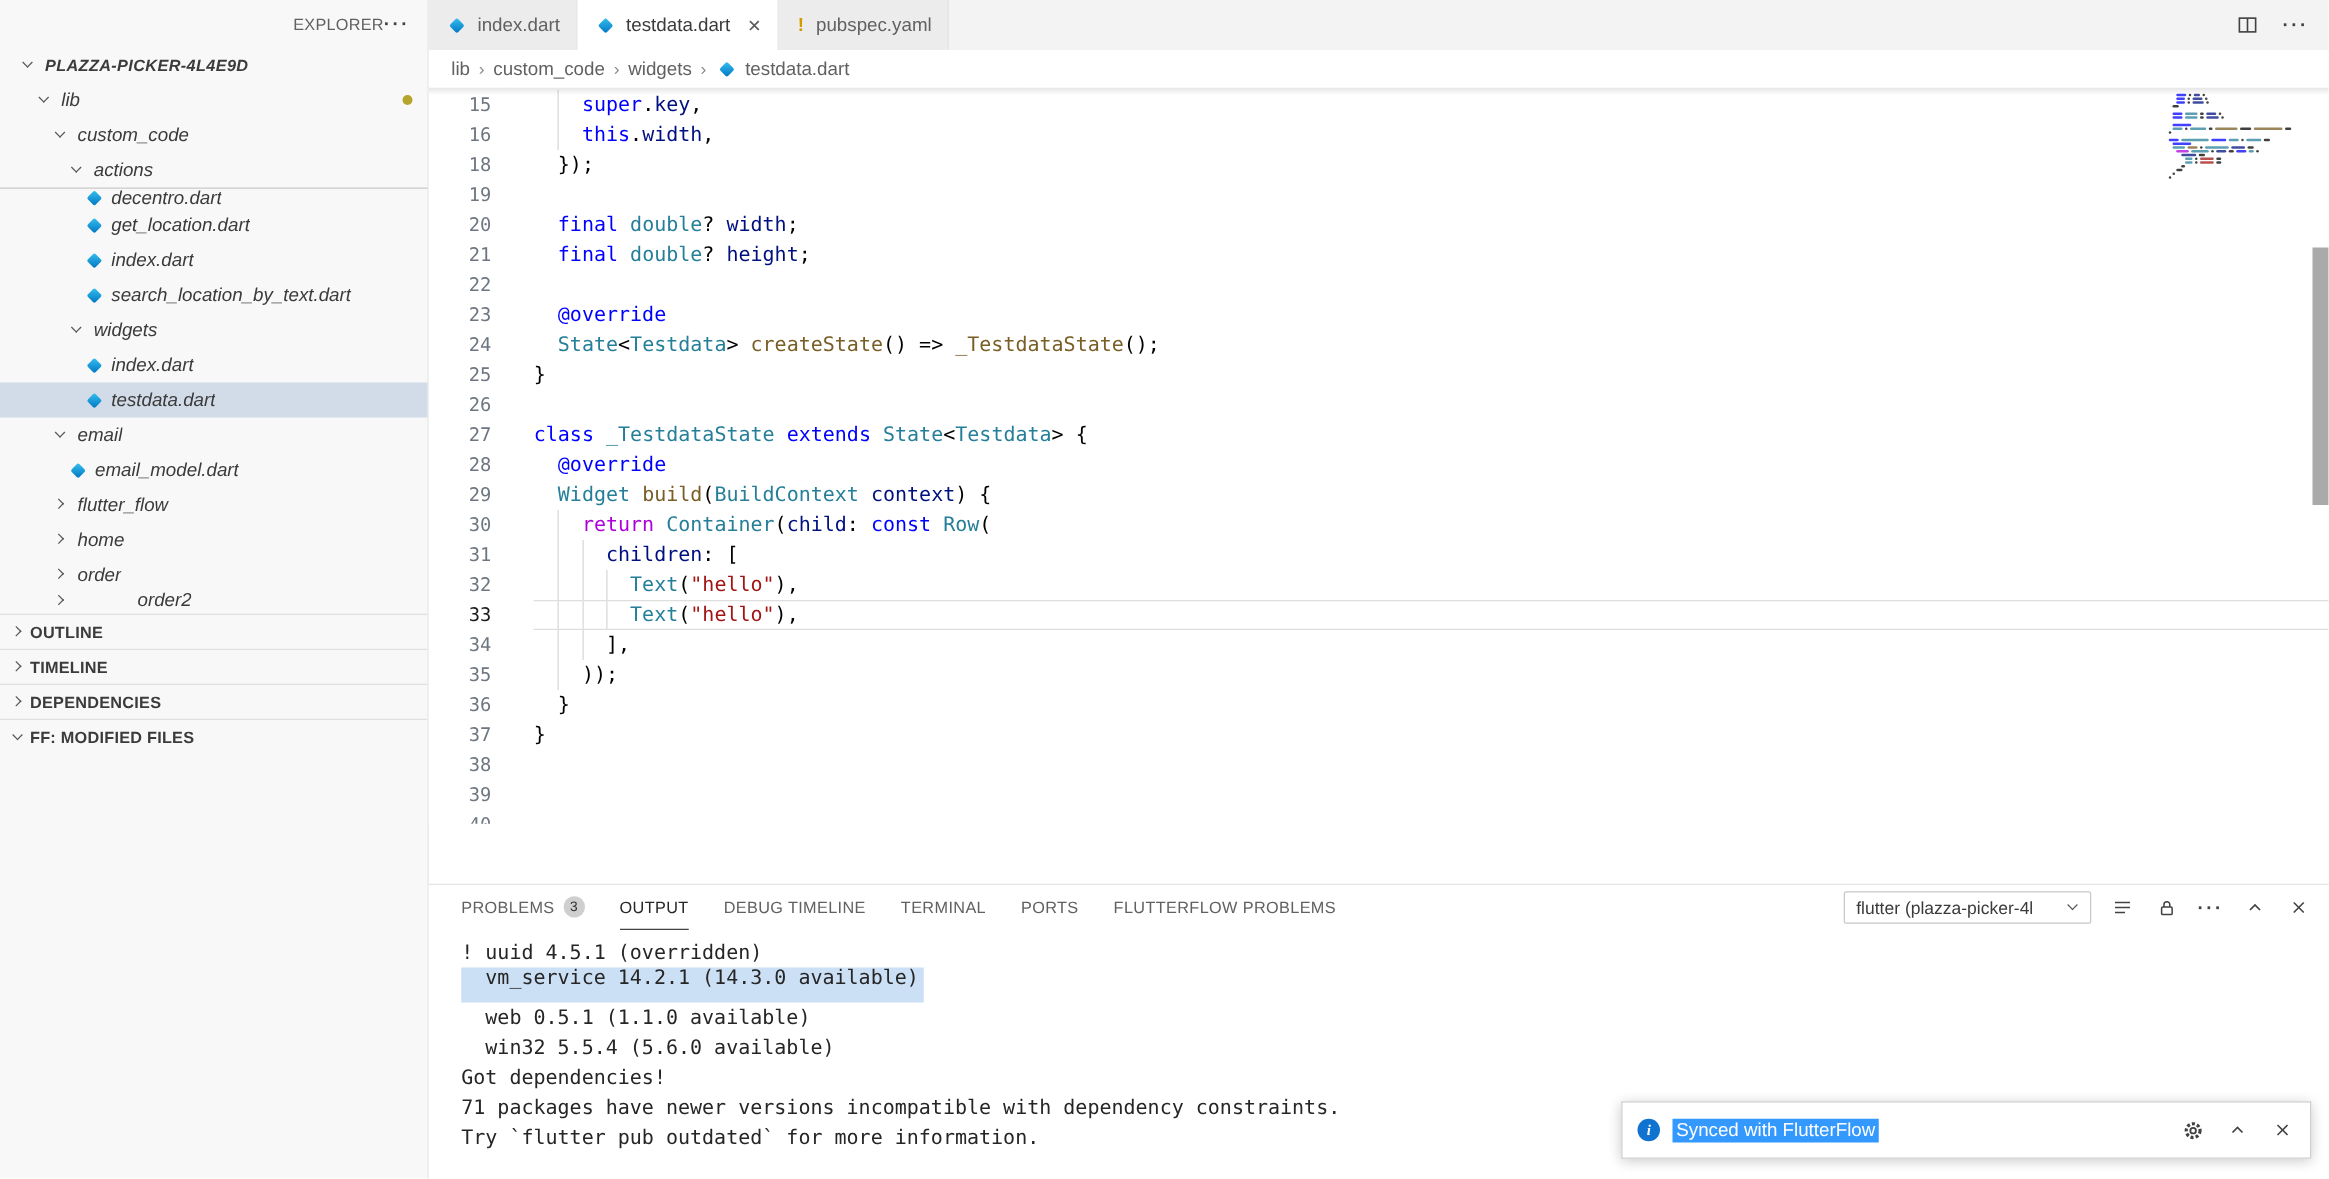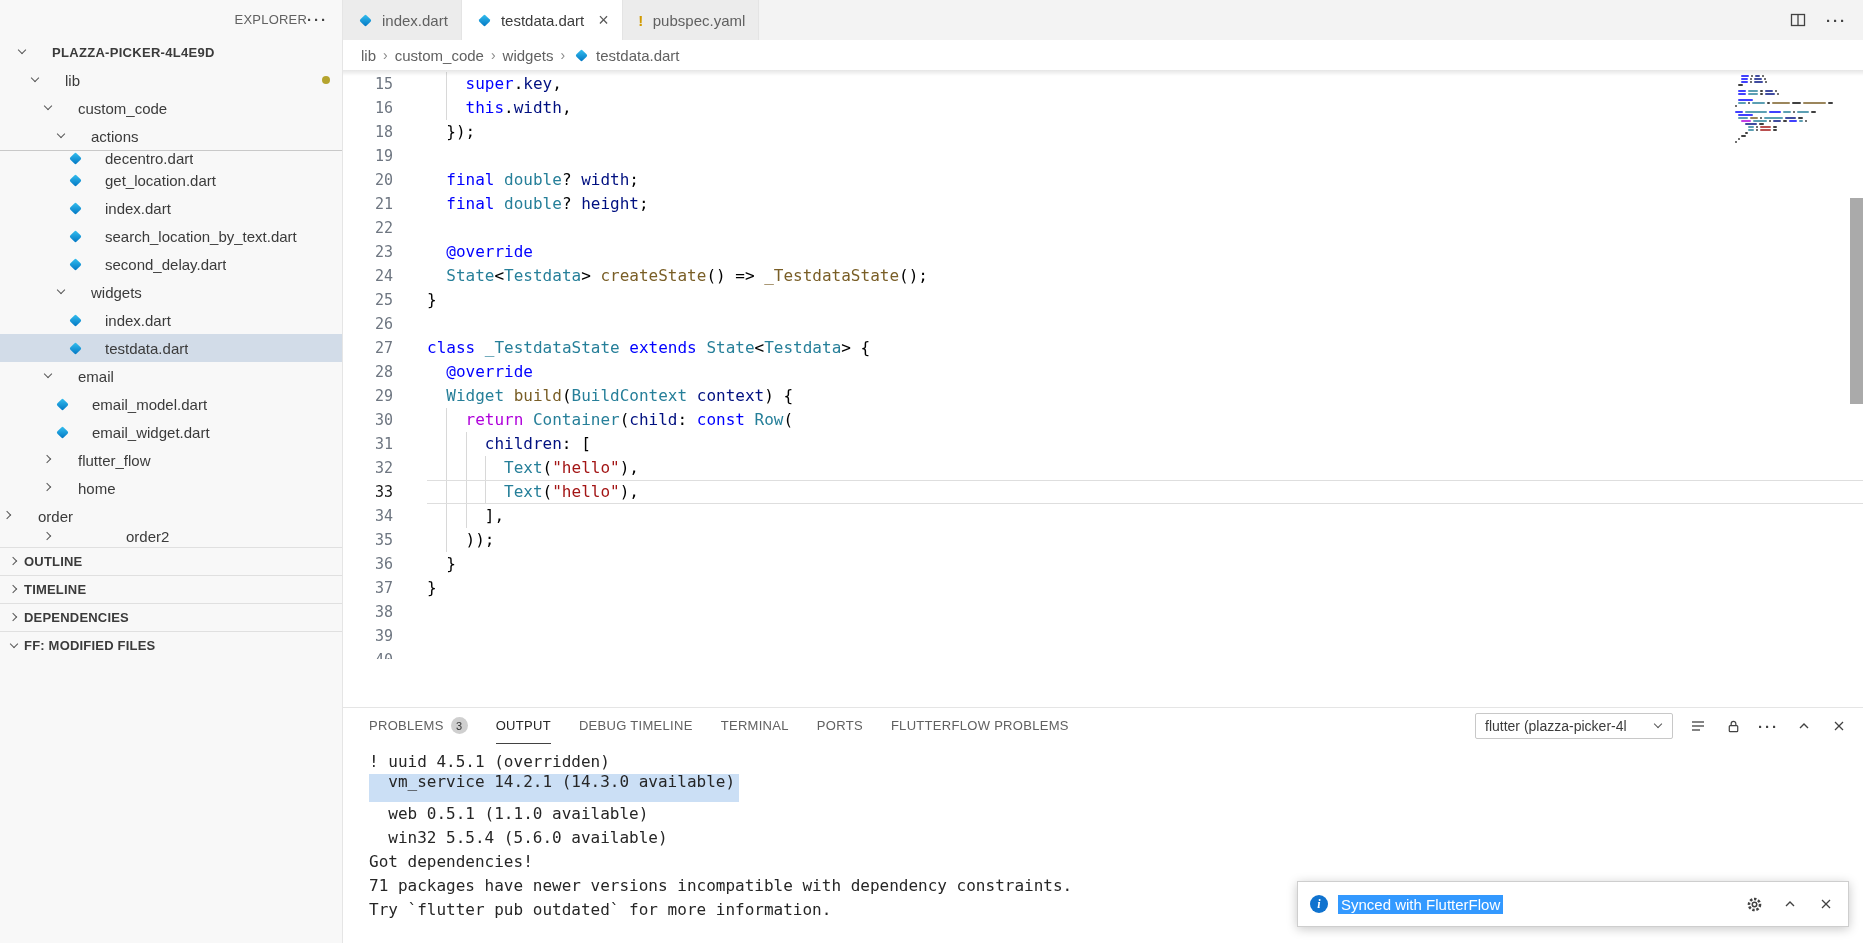--- a/index.html
+++ b/index.html
@@ -15,21 +15,21 @@
   .trow { height:28px; display:flex; align-items:center; font-size:15px; color:#3b3b3b; cursor:pointer; white-space:nowrap; }
   .trow.selected { background:var(--c-explorer-selection,#d2dce8); }
   .trow.root .tlabel { font-weight:700; font-size:13px; letter-spacing:.3px; }
   .sticky { border-bottom:1px solid #c9c9c9; }
   .clip-top { height:15px; overflow:hidden; }
   .clip-bottom { height:13px; overflow:hidden; }
   .chev { width:18px; height:18px; position:relative; flex-shrink:0; }
   .chev::before { content:''; position:absolute; width:5px; height:5px; border-right:1.5px solid #585858; border-bottom:1.5px solid #585858; left:5px; top:4px; transform:rotate(45deg); }
   .chev.right::before { transform:rotate(-45deg); left:4px; top:5px; }
   .dartic { width:11px; height:11px; margin:0 4px; background:linear-gradient(135deg,var(--c-dart-light,#35c0f0),var(--c-dart-dark,#0175c2)); transform:rotate(45deg) scale(.8); border-radius:2px; flex-shrink:0; }
-  .tlabel { margin-left:20px; overflow:hidden; text-overflow:ellipsis; }
+  .tlabel { margin-left:4px; overflow:hidden; text-overflow:ellipsis;font-style:italic; }
   .moddot { width:8px; height:8px; border-radius:50%; background:var(--c-modified-dot,#b5a42e); margin-left:auto; margin-right:12px; flex-shrink:0; }
   .sections { margin-top:4px; }
   .srow { height:28px; display:flex; align-items:center; border-top:1px solid #e0e0e0; font-size:13px; font-weight:700; color:#3b3b3b; padding-left:6px; letter-spacing:.2px; cursor:pointer; }
 
   
   .main { flex:1; min-width:0; display:flex; flex-direction:column; position:relative; }
 
   .tabbar { height:40px; background:#f3f3f3; display:flex; align-items:stretch; flex-shrink:0; }
   .tabs { display:flex; }
   .tab { display:flex; align-items:center; gap:7px; padding:0 13px; background:#ececec; color:#616161; font-size:15px; cursor:pointer; border-right:1px solid #e4e4e4; }
@@ -118,57 +118,49 @@
           <span class="tlabel">get_location.dart</span>
         </div>
         <div class="trow" style="padding-left: 66px;">
           <span class="dartic"></span>
           <span class="tlabel">index.dart</span>
         </div>
         <div class="trow" style="padding-left: 66px;">
           <span class="dartic"></span>
           <span class="tlabel">search_location_by_text.dart</span>
         </div>
+        <div class="trow" style="padding-left: 53px;">
+          <span class="chev"></span>
+          <span class="tlabel">widgets</span>
+        </div>
         <div class="trow" style="padding-left: 66px;">
           <span class="dartic"></span>
-          <span class="tlabel">second_delay.dart</span>
+          <span class="tlabel">index.dart</span>
+        </div>
+        <div class="trow selected" style="padding-left: 66px;">
+          <span class="dartic"></span>
+          <span class="tlabel">testdata.dart</span>
+        </div>
+        <div class="trow" style="padding-left: 40px;">
+          <span class="chev"></span>
+          <span class="tlabel">email</span>
         </div>
         <div class="trow" style="padding-left: 53px;">
-          <span class="chev"></span>
-          <span class="tlabel">widgets</span>
-        </div>
-        <div class="trow" style="padding-left: 66px;">
-          <span class="dartic"></span>
-          <span class="tlabel">index.dart</span>
-        </div>
-        <div class="trow selected" style="padding-left: 66px;">
-          <span class="dartic"></span>
-          <span class="tlabel">testdata.dart</span>
+          <span class="dartic"></span>
+          <span class="tlabel">email_model.dart</span>
         </div>
         <div class="trow" style="padding-left: 40px;">
-          <span class="chev"></span>
-          <span class="tlabel">email</span>
-        </div>
-        <div class="trow" style="padding-left: 53px;">
-          <span class="dartic"></span>
-          <span class="tlabel">email_model.dart</span>
-        </div>
-        <div class="trow" style="padding-left: 53px;">
-          <span class="dartic"></span>
-          <span class="tlabel">email_widget.dart</span>
+          <span class="chev right"></span>
+          <span class="tlabel">flutter_flow</span>
         </div>
         <div class="trow" style="padding-left: 40px;">
           <span class="chev right"></span>
-          <span class="tlabel">flutter_flow</span>
+          <span class="tlabel">home</span>
         </div>
         <div class="trow" style="padding-left: 40px;">
-          <span class="chev right"></span>
-          <span class="tlabel">home</span>
-        </div>
-        <div class="trow" style="">
           <span class="chev right"></span>
           <span class="tlabel">order</span>
         </div>
         <div class="trow clip-bottom" style="padding-left: 40px; gap: 48px;">
           <span class="chev right"></span>
           <span class="tlabel">order2</span>
         </div>
       </div>
     <div id="sections" class="sections">
         <div class="srow">

